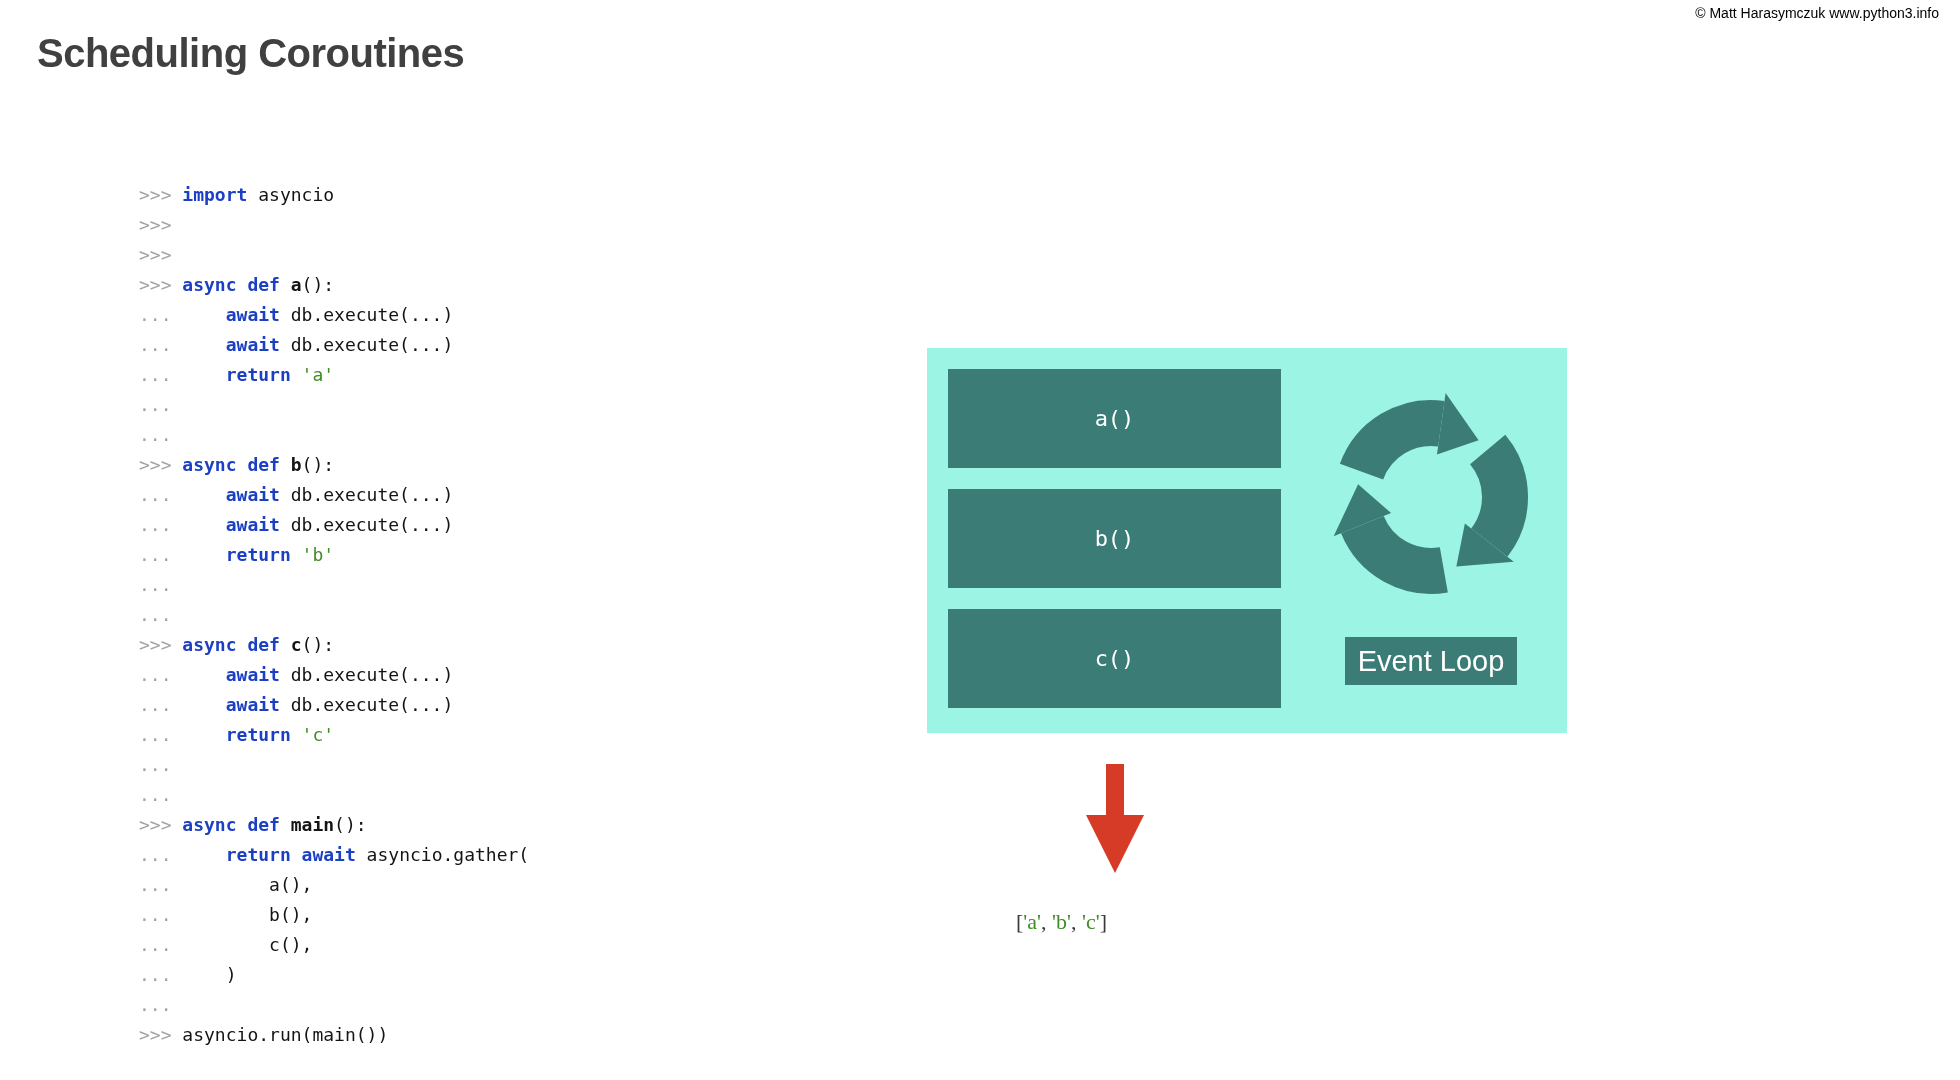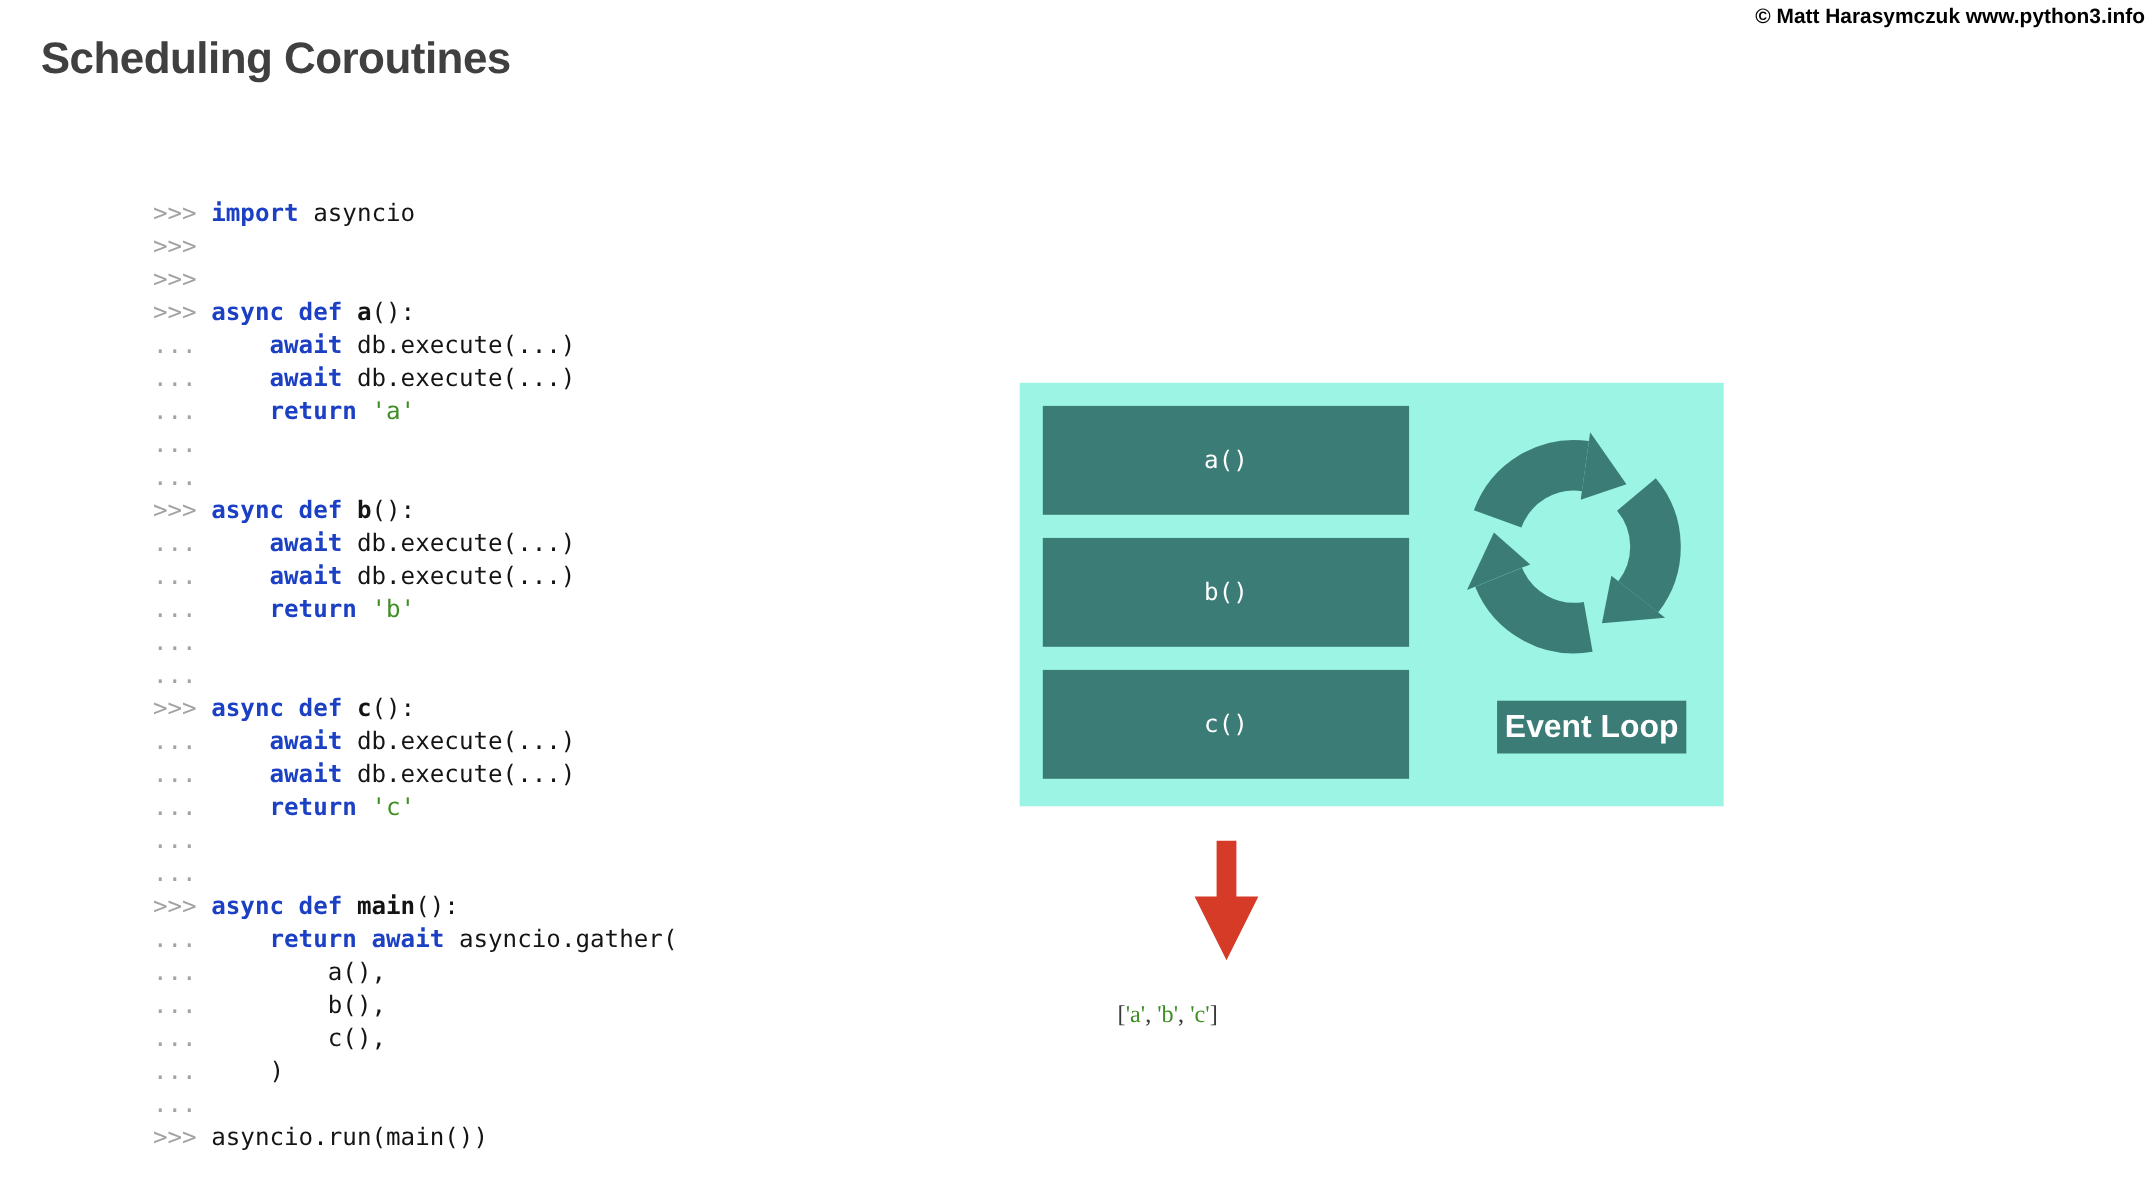--- a/index.html
+++ b/index.html
@@ -5,28 +5,28 @@
   html,body{margin:0;padding:0;}
   body{
     width:1960px;height:1080px;position:relative;overflow:hidden;
     background:#ffffff;font-family:"Liberation Sans",sans-serif;
   }
   .page-title{
     position:absolute;left:25px;top:4px;
     font-size:40px;font-weight:bold;color:#404040;letter-spacing:-0.5px;margin-left:12px;
   }
   .copyright{
-    position:absolute;right:10px;top:5px;
-    font-size:19px;font-weight:bold;color:#000;
+    position:absolute;right:21px;top:5px;
+    font-size:14px;font-weight:normal;color:#000;
   }
   
   .code-block{
     position:absolute;left:139px;top:180px;
     font-family:"DejaVu Sans Mono","Liberation Mono",monospace;
-    font-size:22px;line-height:30px;color:#141414;
+    font-size:18px;line-height:30px;color:#141414;
     white-space:pre;
   }
   .code-line{white-space:pre;height:30px;}
   .seg-p{color:#a3a3a3;}
   .seg-k{color:#1c40c4;font-weight:bold;}
   .seg-f{color:#141414;font-weight:bold;}
   .seg-s{color:#3e8e24;}
   .seg-n{color:#141414;}
   
   .panel{
@@ -41,21 +41,21 @@
     color:#ffffff;font-family:"DejaVu Sans Mono","Liberation Mono",monospace;
     font-size:22px;
   }
   .task-a{top:21px;}
   .task-b{top:141px;}
   .task-c{top:261px;}
   .loop-icon{position:absolute;left:399px;top:44px;width:210px;height:210px;}
   .event-loop-label{
     position:absolute;left:418px;top:289px;width:172px;height:48px;
     background:#3b7c77;display:flex;align-items:center;justify-content:center;
-    color:#ffffff;font-size:29px;font-weight:bold;white-space:nowrap;margin-left:16px;
+    color:#ffffff;font-size:29px;font-weight:normal;white-space:nowrap;
   }
   
   .down-arrow{position:absolute;left:1085px;top:764px;width:60px;height:110px;}
   .result-line{
     position:absolute;left:1016px;top:907px;
     font-family:Liberation Serif, serif;
     font-size:22px;line-height:30px;white-space:pre;color:#3a3a3a;
   }
   .result-line .seg-s{color:#3e8e24;}
   .result-line .seg-n{color:#3a3a3a;}

